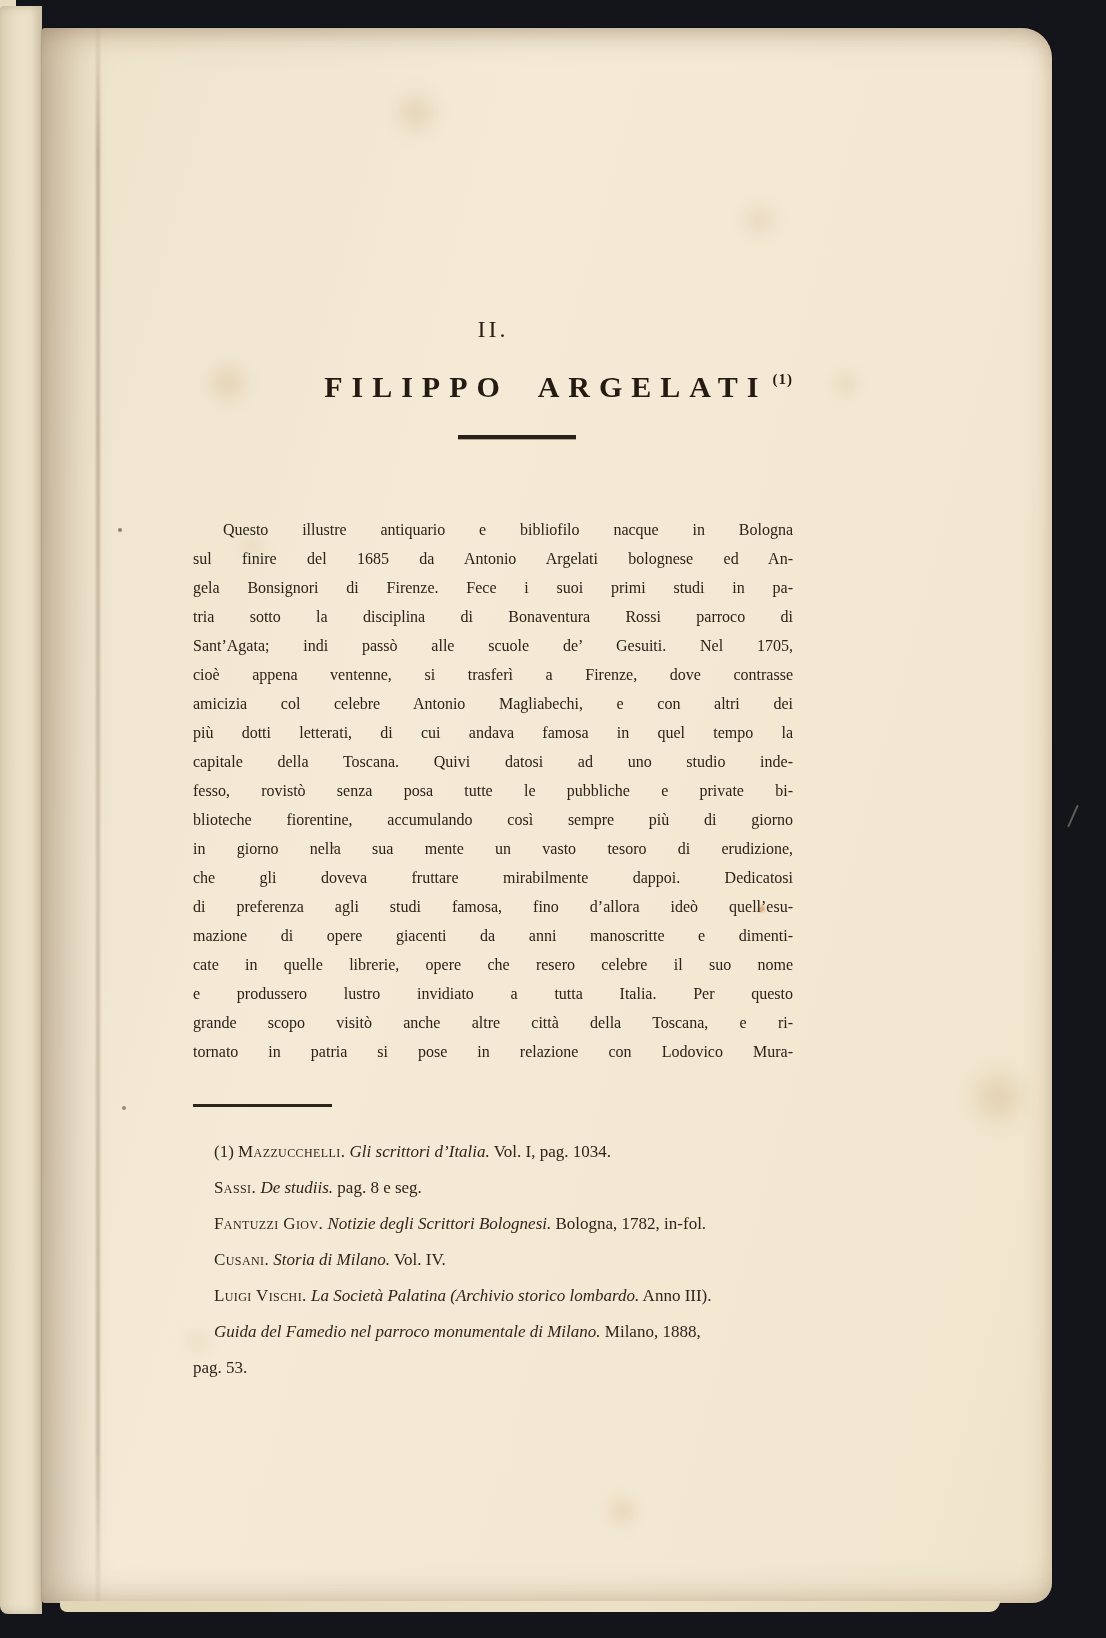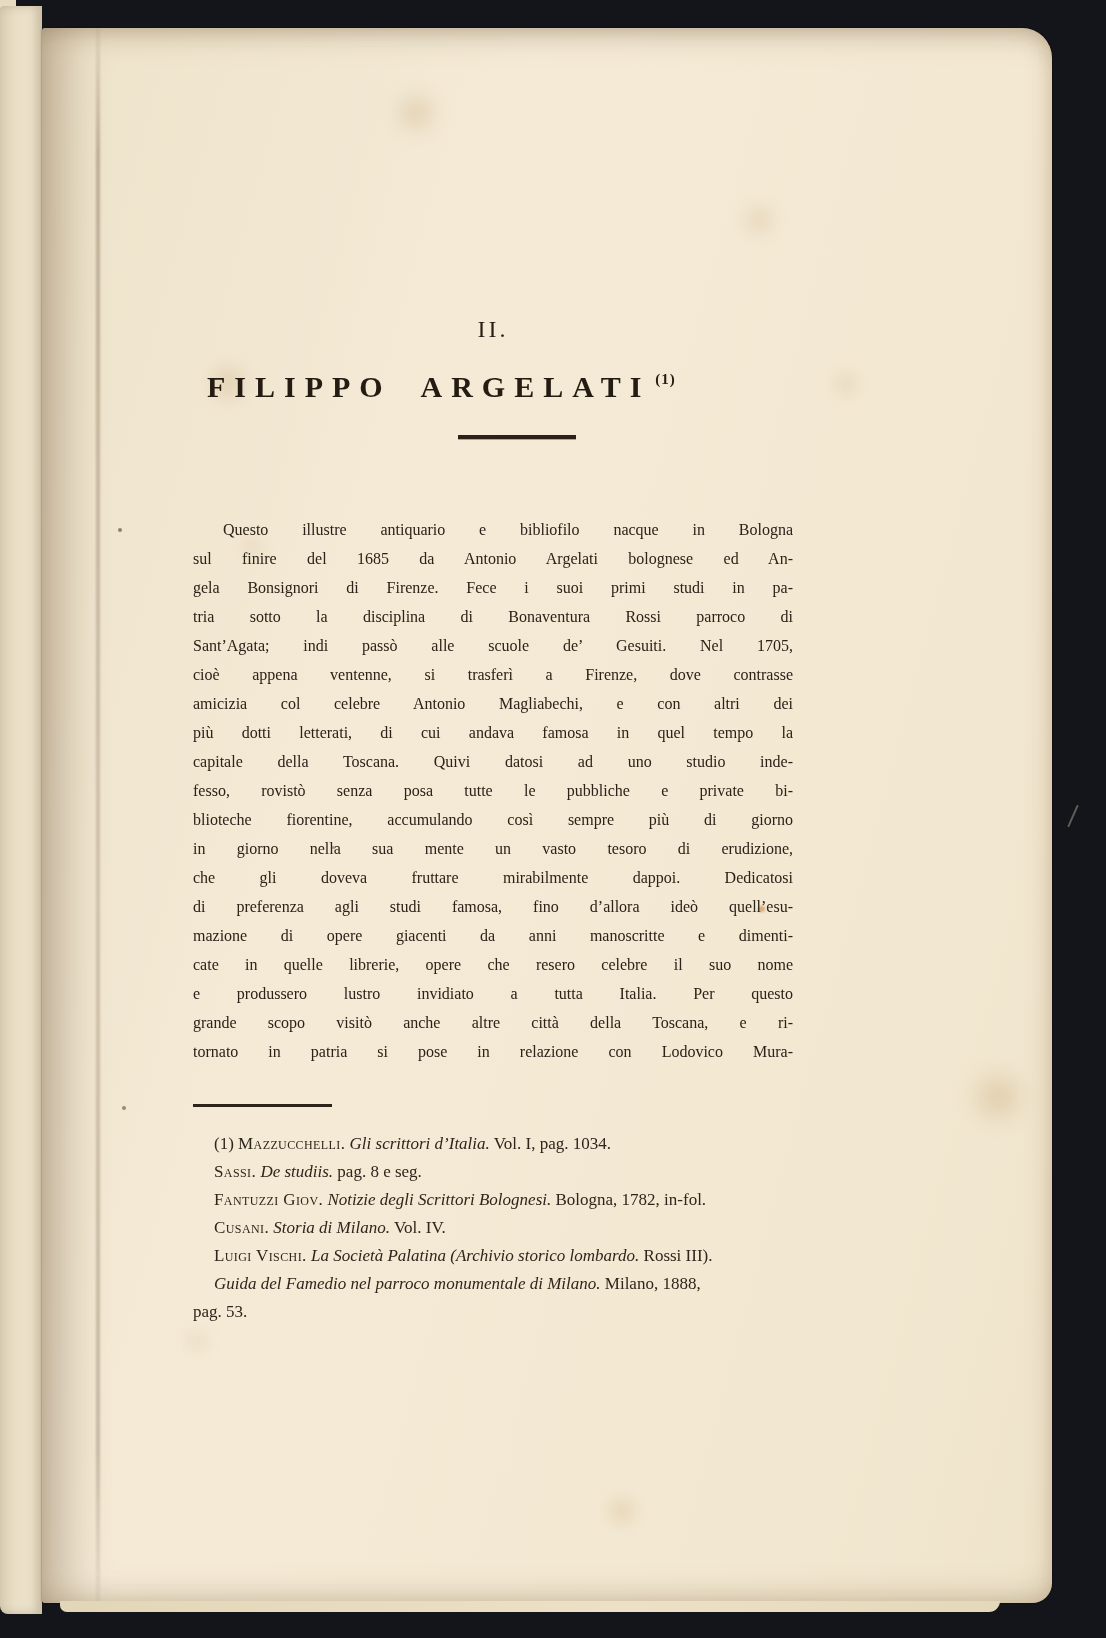--- a/index.html
+++ b/index.html
@@ -44,21 +44,21 @@
     position:absolute;left:1072px;top:804px;width:2px;height:24px;
     background:#9a9a8a;opacity:.55;transform:rotate(24deg);border-radius:2px;
   }
 
   .section-number{
     position:absolute;left:151px;top:288px;width:600px;
     text-align:center;font-size:24px;letter-spacing:3px;color:#271f16;
   }
   .chapter-title{
     position:absolute;left:151px;top:342px;width:600px;
-    text-align:left;font-size:30px;font-weight:bold;color:#241c13;
+    text-align:right;font-size:30px;font-weight:bold;color:#241c13;
     letter-spacing:9px;word-spacing:14px;padding-left:14px;box-sizing:border-box;
     white-space:nowrap;
   }
   .title-sup{
     font-size:15px;font-weight:bold;letter-spacing:1px;
     position:relative;top:-13px;margin-left:5px;
   }
   .title-divider{
     position:absolute;left:416px;top:407px;width:118px;height:4px;
     background:#2a2118;box-shadow:0 1px 0 rgba(42,33,24,.35);
@@ -75,21 +75,21 @@
   .body-line.indent{padding-left:30px;}
 
   .footnote-divider{
     position:absolute;left:151px;top:1076px;width:139px;height:3px;
     background:#2d241b;
   }
   .footnotes{
     position:absolute;left:151px;top:1102px;width:625px;
     font-size:17px;color:#2e251c;
   }
-  .footnote-line{height:28px;line-height:28px;white-space:nowrap;}
+  .footnote-line{height:28px;line-height:28px;white-space:nowrap;margin-top:8px;}
   .footnote-line.indent{padding-left:21px;}
   .seg-italic{font-style:italic;}
   .seg-smallcaps{font-variant:small-caps;letter-spacing:.4px;}
 
   .stain{position:absolute;border-radius:50%;filter:blur(7px);pointer-events:none;}
   .speck{position:absolute;border-radius:50%;pointer-events:none;}
 </style>
 </head>
 <body>
 
@@ -140,20 +140,20 @@
       <div class="body-line">tornato in patria si pose in relazione con Lodovico Mura-</div>
     </div>
 
   <div class="footnote-divider"></div>
 
   <div class="footnotes">
       <div class="footnote-line indent"><span class="seg-normal">(1) </span><span class="seg-smallcaps">Mazzucchelli.</span><span class="seg-normal"> </span><span class="seg-italic">Gli scrittori d’Italia.</span><span class="seg-normal"> Vol. I, pag. 1034.</span></div>
       <div class="footnote-line indent"><span class="seg-smallcaps">Sassi.</span><span class="seg-normal"> </span><span class="seg-italic">De studiis.</span><span class="seg-normal"> pag. 8 e seg.</span></div>
       <div class="footnote-line indent"><span class="seg-smallcaps">Fantuzzi Giov.</span><span class="seg-normal"> </span><span class="seg-italic">Notizie degli Scrittori Bolognesi.</span><span class="seg-normal"> Bologna, 1782, in-fol.</span></div>
       <div class="footnote-line indent"><span class="seg-smallcaps">Cusani.</span><span class="seg-normal"> </span><span class="seg-italic">Storia di Milano.</span><span class="seg-normal"> Vol. IV.</span></div>
-      <div class="footnote-line indent"><span class="seg-smallcaps">Luigi Vischi.</span><span class="seg-normal"> </span><span class="seg-italic">La Società Palatina (Archivio storico lombardo.</span><span class="seg-normal"> Rossi III).</span></div>
+      <div class="footnote-line indent"><span class="seg-smallcaps">Luigi Vischi.</span><span class="seg-normal"> </span><span class="seg-italic">La Società Palatina (Archivio storico lombardo.</span><span class="seg-normal"> Anno III).</span></div>
       <div class="footnote-line indent"><span class="seg-italic">Guida del Famedio nel parroco monumentale di Milano.</span><span class="seg-normal"> Milano, 1888,</span></div>
       <div class="footnote-line"><span class="seg-normal">pag. 53.</span></div>
     </div>
 </div>
 
 <div class="bottom-page-edge"></div>
 <div class="pencil-mark"></div>
 
 </body></html>

